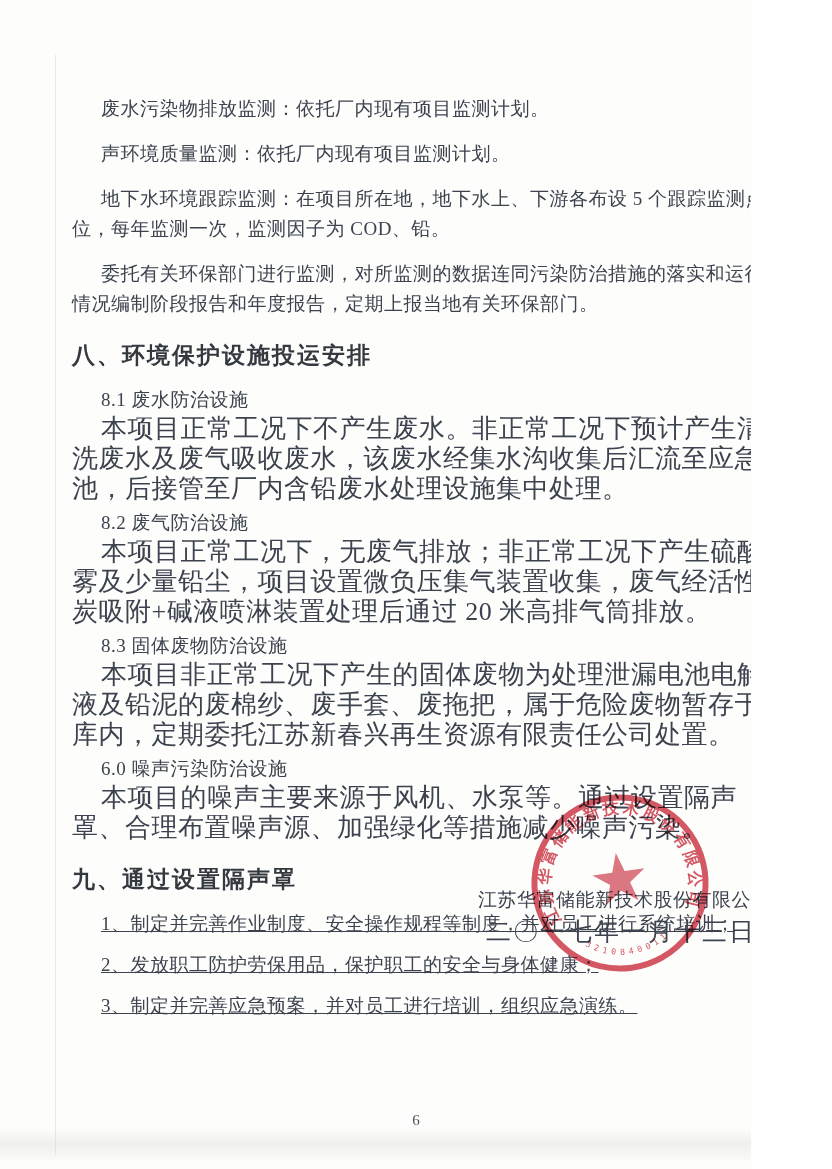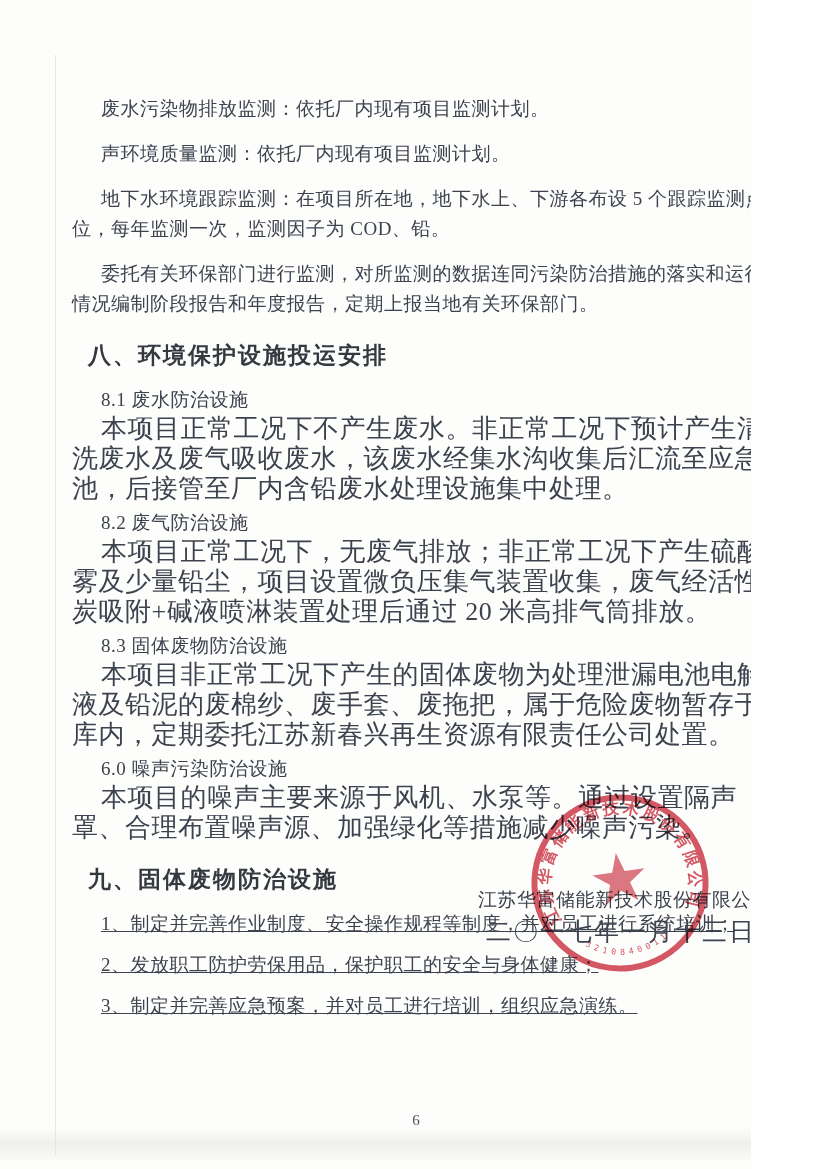--- a/index.html
+++ b/index.html
@@ -22,21 +22,21 @@
   .content{
     position:absolute;left:72px;top:94px;width:694px;
   }
   .para{
     font-size:19px;line-height:30px;text-indent:29px;
     margin:0 0 15px 0;letter-spacing:0.5px;
   }
   .sec-heading{
     font-family:"Liberation Sans","DejaVu Sans",sans-serif;
     font-weight:bold;font-size:23px;color:#33393f;
-    margin:21px 0 14px 16px;letter-spacing:2px;
+    margin:21px 0 14px 0;letter-spacing:2px;
   }
   .subsection{margin:0 0 3px 0;}
   .sub-title{
     font-size:19px;line-height:29px;text-indent:29px;margin:4px 0 0 0;letter-spacing:0.5px;
   }
   .sub-body{
     font-size:26px;line-height:30px;text-indent:29px;margin:0;letter-spacing:0.5px;
   }
   .list-item{
     font-size:19px;line-height:30px;text-indent:29px;margin:0 0 11px 0;letter-spacing:0.5px;text-decoration:underline;
@@ -99,21 +99,21 @@
     </div>
     <div class="subsection">
       <p class="sub-title">8.3 固体废物防治设施</p>
       <p class="sub-body">本项目非正常工况下产生的固体废物为处理泄漏电池电解液及铅泥的废棉纱、废手套、废拖把，属于危险废物暂存于库内，定期委托江苏新春兴再生资源有限责任公司处置。</p>
     </div>
     <div class="subsection">
       <p class="sub-title">6.0 噪声污染防治设施</p>
       <p class="sub-body">本项目的噪声主要来源于风机、水泵等。通过设置隔声罩、合理布置噪声源、加强绿化等措施减少噪声污染。</p>
     </div>
 
-    <h2 class="sec-heading">九、固体废物防治设施</h2>
+    <h2 class="sec-heading">九、通过设置隔声罩</h2>
 
     <p class="list-item">1、制定并完善作业制度、安全操作规程等制度，并对员工进行系统培训；</p>
     <p class="list-item">2、发放职工防护劳保用品，保护职工的安全与身体健康；</p>
     <p class="list-item">3、制定并完善应急预案，并对员工进行培训，组织应急演练。</p>
 
   </div>
 
   <div class="sig-block">
     <div class="sig-company">江苏华富储能新技术股份有限公司</div>
     <div class="sig-date">二〇一七年一月十三日</div>

